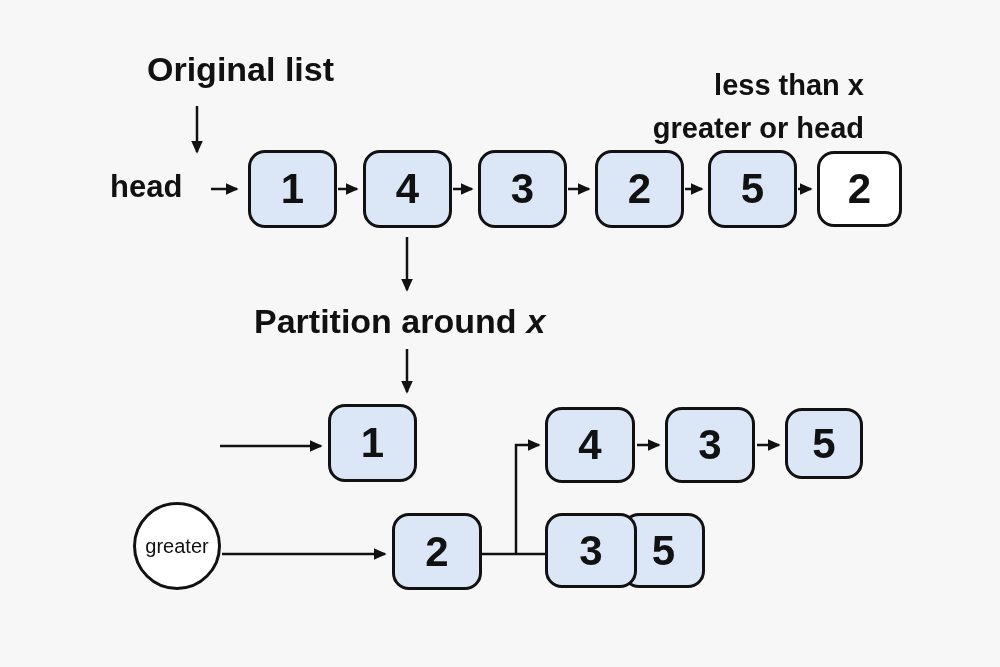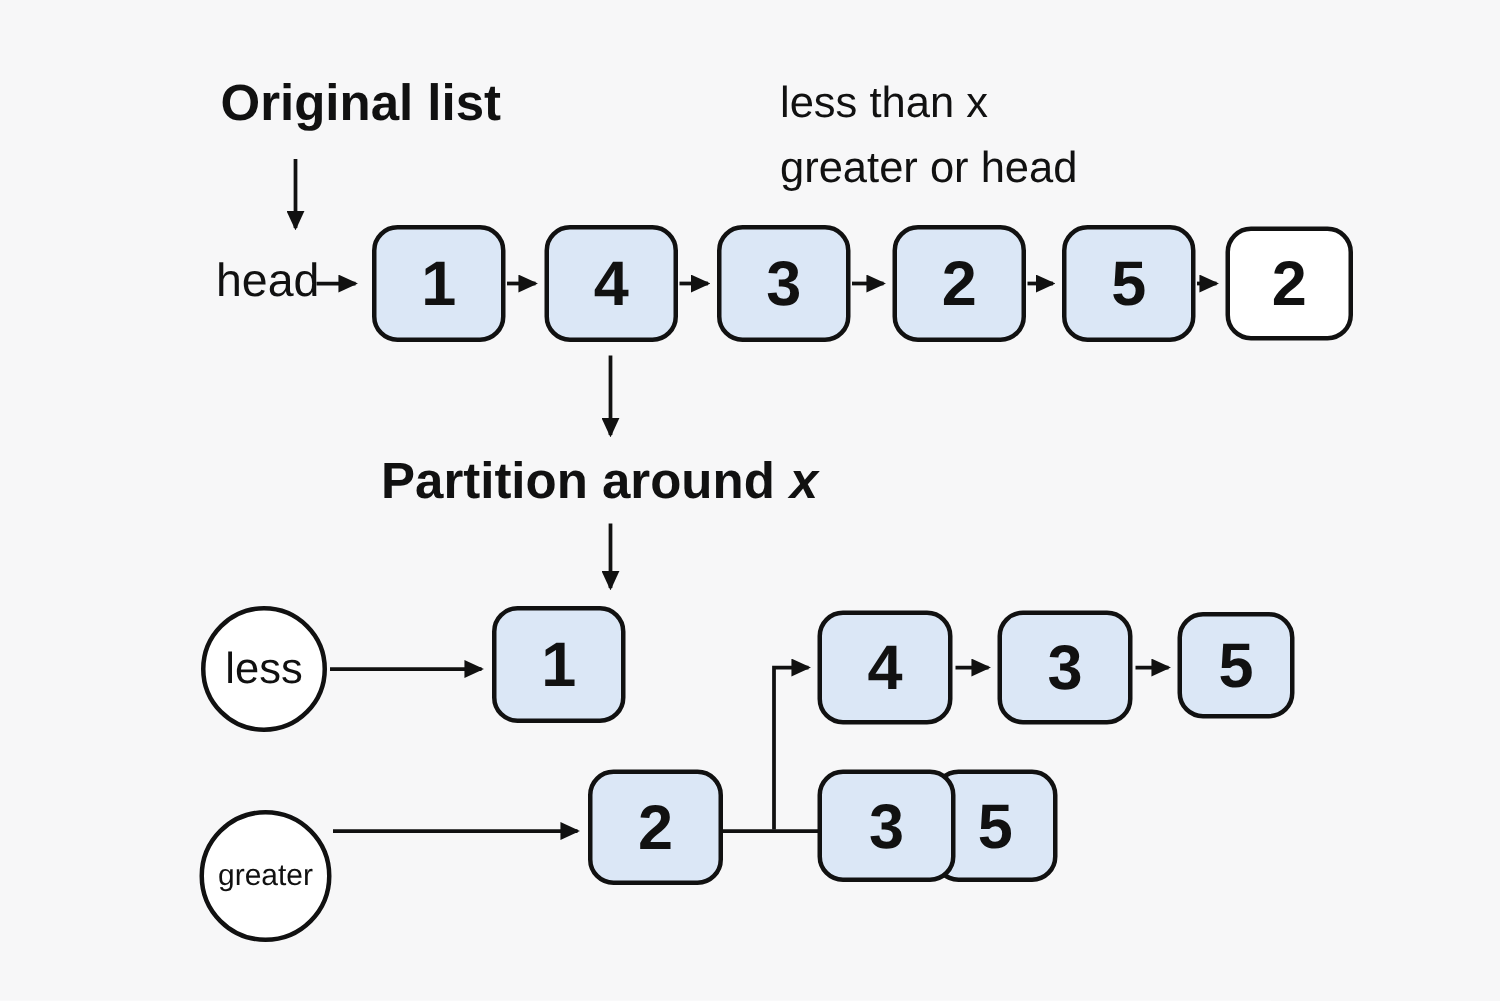--- a/index.html
+++ b/index.html
@@ -54,33 +54,33 @@
     position: absolute;
     left: 119px; top: 50px;
     font-size: 34px;
     font-weight: 700;
     letter-spacing: 0px;
     z-index: 2;
     margin-left: 28px;
   }
   .legend {
     position: absolute;
-    left: 520px; top: 48px;
+    left: 520px; top: 64px;
     width: 344px;
-    text-align: left;
+    text-align: right;
     font-size: 29px;
     line-height: 43px;
-    font-weight: 400;
+    font-weight: 700;
     z-index: 2;
   }
   .head-label {
     position: absolute;
-    left: 144px; top: 169px;
+    left: 110px; top: 169px;
     font-size: 31px;
-    font-weight: 400;
+    font-weight: 700;
     z-index: 2;
   }
   .partition-label {
     position: absolute;
     left: 254px; top: 302px;
     font-size: 34px;
     font-weight: 700;
     z-index: 2;
   }
   .partition-label .var {
@@ -154,28 +154,25 @@
   <div class="node" style="left:595px;top:150px;width:89px;height:78px;">
     <span>2</span>
   </div>
   <div class="node" style="left:708px;top:150px;width:89px;height:78px;">
     <span>5</span>
   </div>
   <div class="node node--empty" style="left:817px;top:151px;width:85px;height:76px;">
     <span>2</span>
   </div>
 
-  <div class="pointer-circle less-label" style="left:134px;top:404px;width:84px;height:84px;">
-    <span>less</span>
-  </div>
   <div class="node" style="left:328px;top:404px;width:89px;height:78px;">
     <span>1</span>
   </div>
 
-  <div class="pointer-circle greater-label" style="left:133px;top:540px;width:88px;height:88px;justify-content:center;">
+  <div class="pointer-circle greater-label" style="left:133px;top:502px;width:88px;height:88px;justify-content:center;">
     <span>greater</span>
   </div>
   <div class="node" style="left:392px;top:513px;width:90px;height:77px;">
     <span>2</span>
   </div>
 
   <div class="node" style="left:545px;top:407px;width:90px;height:76px;">
     <span>4</span>
   </div>
   <div class="node" style="left:665px;top:407px;width:90px;height:76px;">

